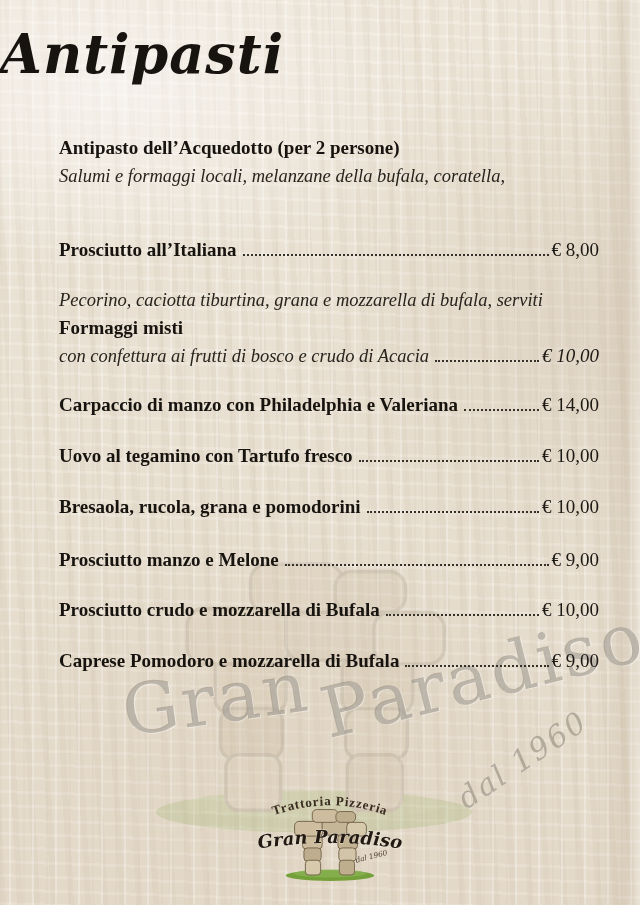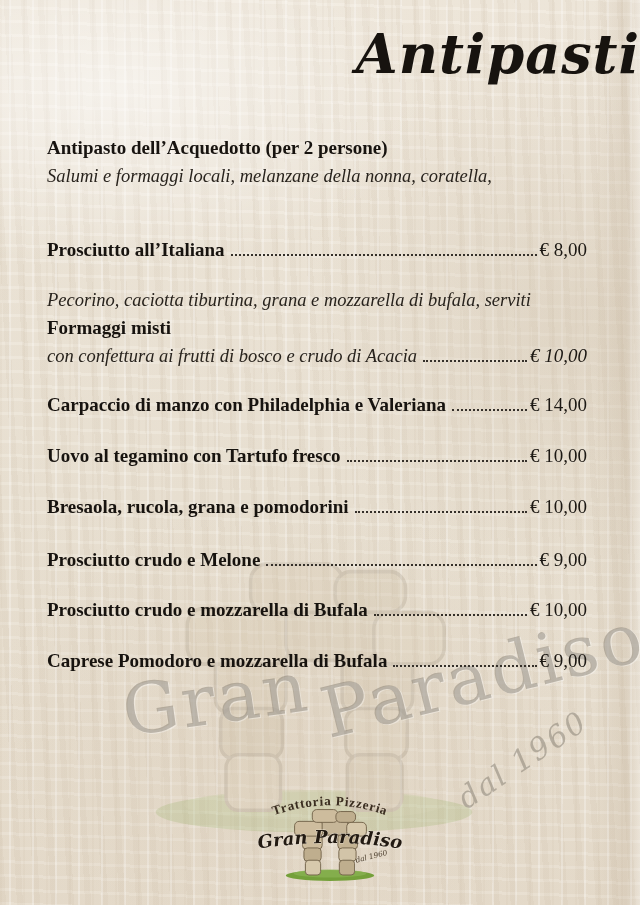--- a/index.html
+++ b/index.html
@@ -22,29 +22,29 @@
       linear-gradient(180deg,#f0e9dd 0%, #eae2d4 55%, #e6dccc 100%);
   }
   .page::after{ 
     content:"";position:absolute;top:0;right:0;width:46px;height:100%;
     background:linear-gradient(90deg, rgba(175,155,128,0) 0%, rgba(175,155,128,0.18) 70%, rgba(255,255,255,0.25) 100%);
     pointer-events:none;
   }
 
   
   .title{
-    position:absolute;top:22px;left:0;width:100%;text-align:right;z-index:3;
+    position:absolute;top:22px;left:0;width:100%;text-align:left;z-index:3;
     font-family:"DejaVu Serif","Liberation Serif",serif;
     font-style:italic;font-weight:bold;
     font-size:54px;letter-spacing:1px;color:#17130f;
   }
 
   
   .content{position:absolute;left:47px;top:0;width:540px;z-index:2;}
-  .item{position:absolute;left:0;width:100%;}
+  .item{position:absolute;left:12px;width:100%;}
   .i0{top:134px}.i1{top:236px}.i2{top:286px}.i3{top:391px}
   .i4{top:442px}.i5{top:493px}.i6{top:546px}.i7{top:596px}.i8{top:647px}
   .row{display:flex;align-items:baseline;line-height:28px;}
   .name{font-weight:bold;font-size:19px;white-space:nowrap;color:#17130f;}
   .desc{font-style:italic;font-size:18.5px;line-height:28px;color:#28231d;}
   .desc-text{white-space:nowrap;}
   .dots{flex:1;border-bottom:2.4px dotted #35302a;margin:0 3px 5px 6px;min-width:12px;}
   .price{font-size:19px;white-space:nowrap;color:#1c1813;}
 
   
@@ -109,21 +109,21 @@
 
   <div class="title">Antipasti</div>
 
   <div class="content">
 
     <div class="item i0">
       <div class="row">
           <span class="name">Antipasto dell’Acquedotto (per 2 persone)</span>
         </div>
       <div class="row desc">
-          <span class="desc-text">Salumi e formaggi locali, melanzane della nonna, coratella,</span>
+          <span class="desc-text">Salumi e formaggi locali, melanzane della bufala, coratella,</span>
         </div>
     </div>
 
     <div class="item i1">
       <div class="row">
         <span class="name">Prosciutto all’Italiana</span>
         <span class="dots"></span>
         <span class="price">€ 8,00</span>
       </div>
     </div>
@@ -161,21 +161,21 @@
     <div class="item i5">
       <div class="row">
         <span class="name">Bresaola, rucola, grana e pomodorini</span>
         <span class="dots"></span>
         <span class="price">€ 10,00</span>
       </div>
     </div>
 
     <div class="item i6">
       <div class="row">
-        <span class="name">Prosciutto crudo e Melone</span>
+        <span class="name">Prosciutto manzo e Melone</span>
         <span class="dots"></span>
         <span class="price">€ 9,00</span>
       </div>
     </div>
 
     <div class="item i7">
       <div class="row">
         <span class="name">Prosciutto crudo e mozzarella di Bufala</span>
         <span class="dots"></span>
         <span class="price">€ 10,00</span>

